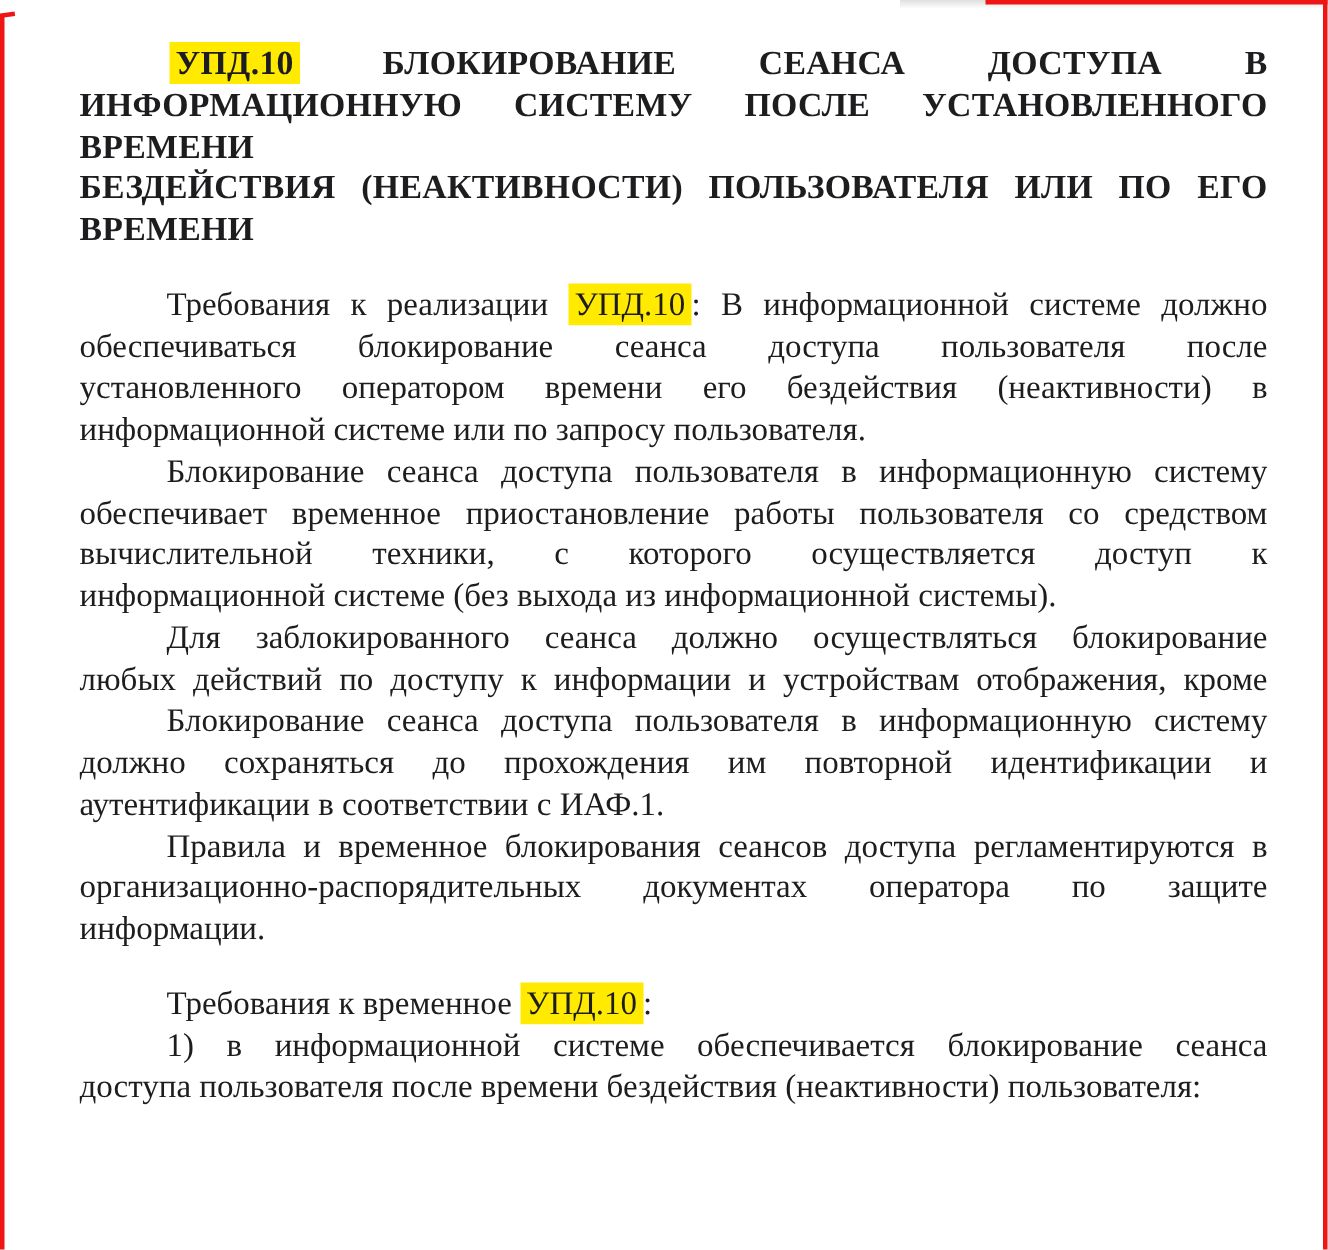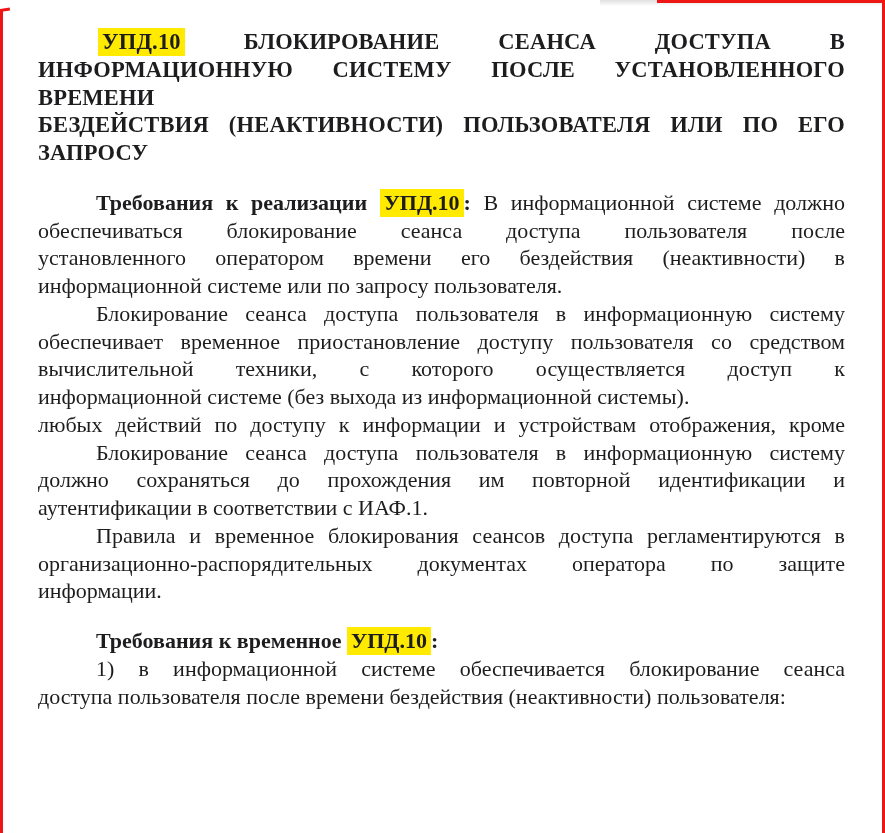--- a/index.html
+++ b/index.html
@@ -22,33 +22,34 @@
     box-sizing: border-box;
     padding: 28px 40px 0 38px;
     background: var(--page-bg, #ffffff);
   }
   .block { margin: 0; }
   .line {
     line-height: 27.75px;
     font-size: 22px;
     white-space: normal;
     overflow: hidden;
+    margin-left: 15px;
   }
   .line.justify {
     text-align: justify;
     text-align-last: justify;
   }
   .line.indent { padding-left: 58px; }
   .title .line {
     font-weight: bold;
     font-size: 22.5px;
     letter-spacing: 0.2px;
   }
   .title .line.indent { padding-left: 60px; }
-  .bold { font-weight: bold; }
+  .bold { font-weight: normal; }
   .hl {
     background: var(--hl-color, #ffea00);
     padding: 2px 4px;
   }
   .spacer-block { width: 100%; }
   
   .red-line {
     position: absolute;
     background: var(--red-color, #ee1515);
     z-index: 5;
@@ -72,36 +73,37 @@
   <div class="top-shadow"></div>
   <div class="red-line red-left"></div>
   <div class="red-line red-right"></div>
   <div class="red-line red-top"></div>
   <div class="red-line red-nub"></div>
   <div id="doc-content">
       <div class="block title">
         <div class="line justify indent"><span class="hl">УПД.10</span><span> БЛОКИРОВАНИЕ СЕАНСА ДОСТУПА В</span></div>
         <div class="line justify"><span>ИНФОРМАЦИОННУЮ СИСТЕМУ ПОСЛЕ УСТАНОВЛЕННОГО ВРЕМЕНИ</span></div>
         <div class="line justify"><span>БЕЗДЕЙСТВИЯ (НЕАКТИВНОСТИ) ПОЛЬЗОВАТЕЛЯ ИЛИ ПО ЕГО</span></div>
-        <div class="line"><span>ЗАПРОСУ</span></div>
+        <div class="line"><span>ВРЕМЕНИ</span></div>
       </div>
       <div class="spacer-block" style="height: 22px;"></div>
       <div class="block paragraph">
         <div class="line justify indent"><span class="bold">Требования к реализации </span><span class="bold hl">УПД.10</span><span class="bold">:</span><span> В информационной системе должно</span></div>
         <div class="line justify"><span>обеспечиваться блокирование сеанса доступа пользователя после</span></div>
         <div class="line justify"><span>установленного оператором времени его бездействия (неактивности) в</span></div>
         <div class="line"><span>информационной системе или по запросу пользователя.</span></div>
       </div>
       <div class="block paragraph">
         <div class="line justify indent"><span>Блокирование сеанса доступа пользователя в информационную систему</span></div>
-        <div class="line justify"><span>обеспечивает временное приостановление доступу пользователя со средством</span></div>
+        <div class="line justify"><span>обеспечивает временное приостановление работы пользователя со средством</span></div>
         <div class="line justify"><span>вычислительной техники, с которого осуществляется доступ к</span></div>
         <div class="line"><span>информационной системе (без выхода из информационной системы).</span></div>
       </div>
       <div class="block paragraph">
+        <div class="line justify indent"><span>Для заблокированного сеанса должно осуществляться блокирование</span></div>
         <div class="line justify"><span>любых действий по доступу к информации и устройствам отображения, кроме</span></div>
       </div>
       <div class="block paragraph">
         <div class="line justify indent"><span>Блокирование сеанса доступа пользователя в информационную систему</span></div>
         <div class="line justify"><span>должно сохраняться до прохождения им повторной идентификации и</span></div>
         <div class="line"><span>аутентификации в соответствии с ИАФ.1.</span></div>
       </div>
       <div class="block paragraph">
         <div class="line justify indent"><span>Правила и временное блокирования сеансов доступа регламентируются в</span></div>
         <div class="line justify"><span>организационно-распорядительных документах оператора по защите</span></div>

